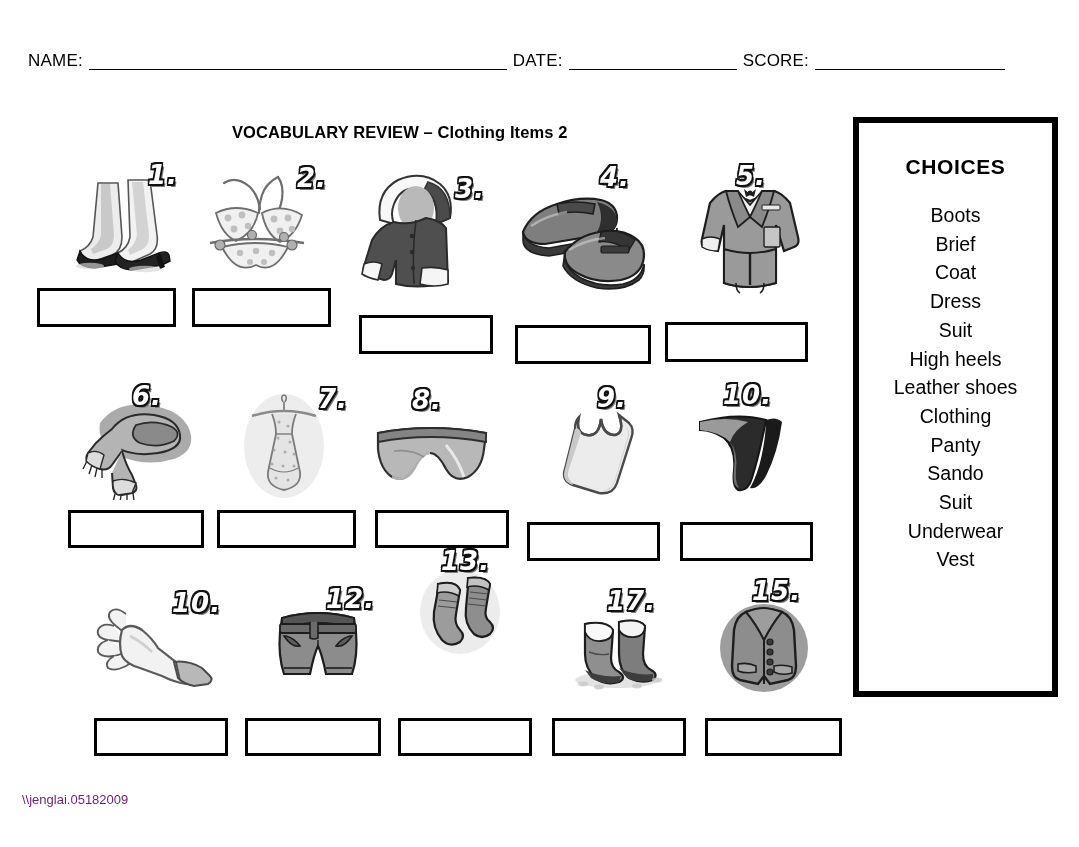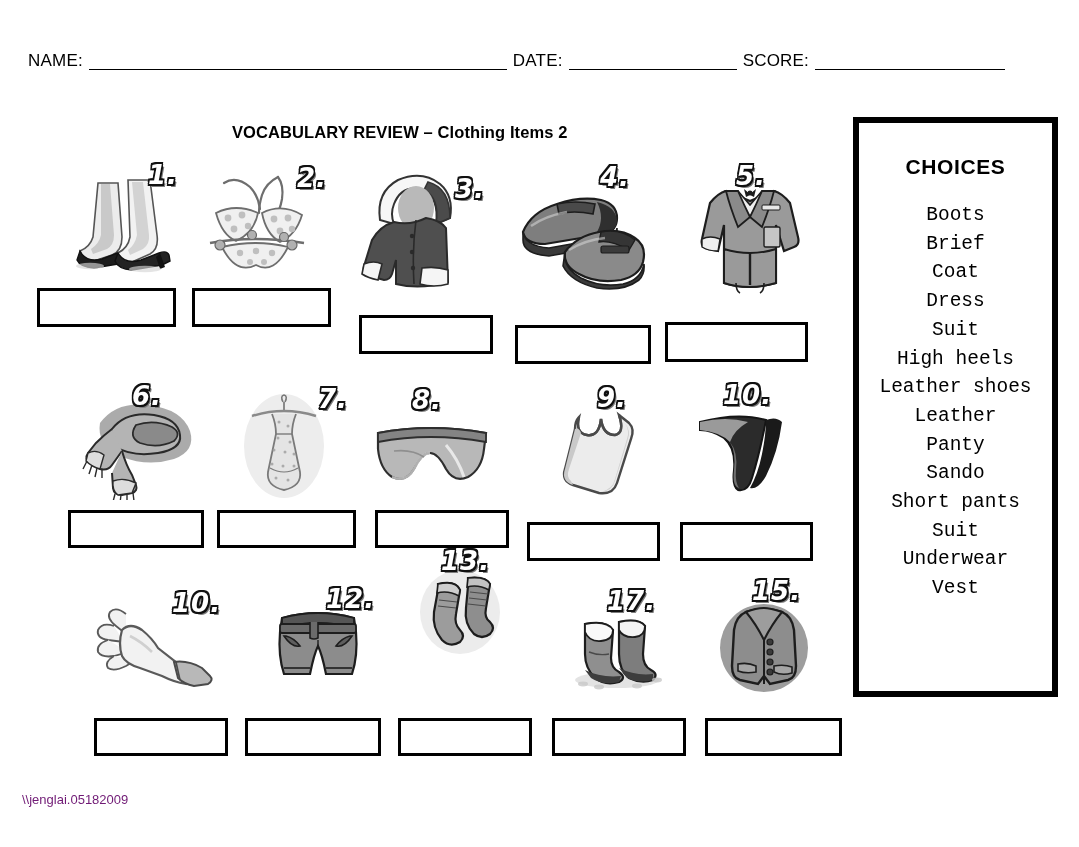--- a/index.html
+++ b/index.html
@@ -76,21 +76,20 @@
     font-size: 21px;
     font-weight: bold;
     letter-spacing: 0.6px;
   }
   #choices-list {
     list-style: none;
     margin: 22px 0 0 0;
     padding: 0;
     font-size: 19.5px;
     line-height: 28.7px;
-    font-family: Liberation Mono, monospace;
   }
   #choices-list li { white-space: nowrap; }
 
   
   .item {
     position: absolute;
   }
   .item-art {
     position: absolute;
     left: 0;
@@ -150,24 +149,23 @@
   <div id="choices-box">
     <div id="choices-heading">CHOICES</div>
     <ul id="choices-list">
       <li>Boots</li>
       <li>Brief</li>
       <li>Coat</li>
       <li>Dress</li>
       <li>Suit</li>
       <li>High heels</li>
       <li>Leather shoes</li>
-      <li>Leather</li>
+      <li>Clothing</li>
       <li>Panty</li>
       <li>Sando</li>
-      <li>Short pants</li>
       <li>Suit</li>
       <li>Underwear</li>
       <li>Vest</li>
     </ul>
   </div>
 
   <div class="item" style="left:60px; top:165px; width:130px; height:115px;">
     <svg class="item-art" width="130" height="115" viewBox="0 0 130 115">
       <g>
         <path d="M38 18 L58 18 L62 72 Q62 86 52 90 L34 96 Q24 98 22 92 L20 86 Q30 82 33 72 Z" fill="#ececec" stroke="#555" stroke-width="1.6"></path>

